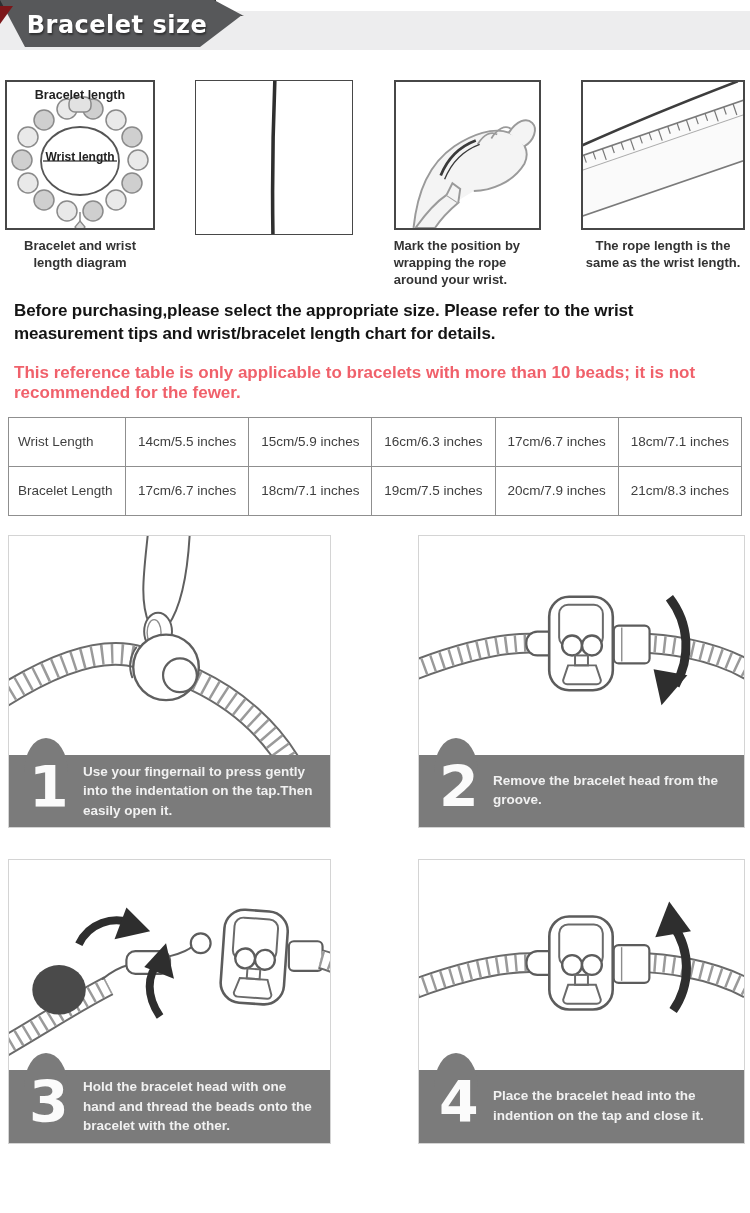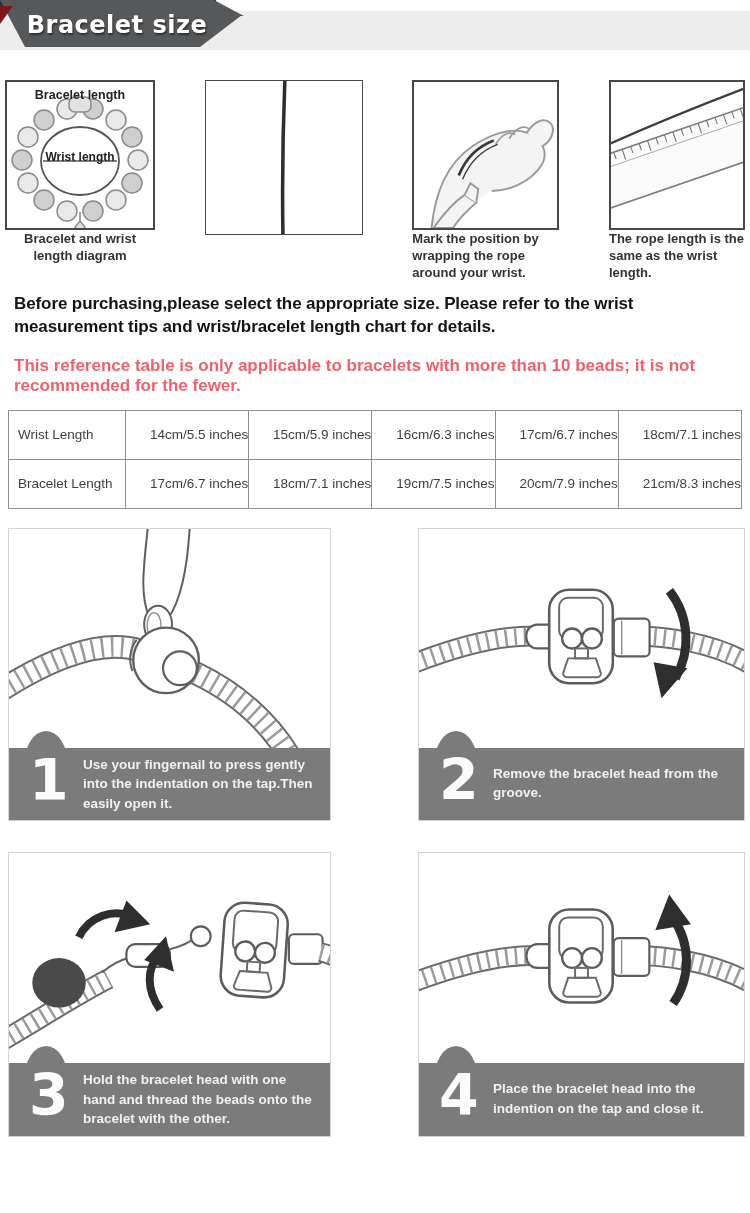--- a/index.html
+++ b/index.html
@@ -23,39 +23,39 @@
   .ribbon-label { position:absolute; top:9px; left:26px; width:182px; height:32px;
                  display:flex; align-items:center; justify-content:center;
                  font-family:"DejaVu Sans", sans-serif; font-weight:bold; font-size:24px;
                  color:#fff; letter-spacing:.5px; text-shadow:1px 2px 2px rgba(0,0,0,.45); }
 
   
   .fig-row { display:flex; justify-content:space-between; padding:0 5px; margin-top:24px; }
   .fig { width:150px; }
   .fig:nth-child(2){ width:158px; }
   .fig:nth-child(3){ width:147px; }
-  .fig:nth-child(4){ width:136px; }
+  .fig:nth-child(4){ width:164px;text-align:center; }
   .fig-box { position:relative; height:150px; background:#fff; border:2px solid #474747; overflow:hidden; }
   .fig:nth-child(2) .fig-box { height:155px; border-width:1.5px; }
   .fig-box svg { display:block; width:100%; height:100%; }
-  .fig-caption { margin-top:0; font-size:13px; font-weight:bold; color:#333; line-height:1.32; }
+  .fig-caption { margin-top:7px; font-size:13px; font-weight:bold; color:#333; line-height:1.32; }
   .fig-caption.center { text-align:center; }
   .diag-label-top { position:absolute; top:6px; left:0; right:0; text-align:center;
                     font-size:12.5px; font-weight:bold; color:#222; }
   .diag-label-inner { position:absolute; top:68px; left:0; right:0; text-align:center;
                     font-size:12px; font-weight:bold; color:#222; }
 
   
   .intro { margin:12px 14px 8px; font-size:17px; font-weight:bold; color:#141414; line-height:1.33; letter-spacing:-.1px; }
   .note  { margin:17px 14px 0; font-size:17px; font-weight:bold; color:#f0616b; }
 
   
   table.size { width:734px; margin:14px 8px 0; border-collapse:collapse; table-layout:fixed; }
   table.size td { border:1px solid #8f8f8f; height:49px; font-size:13.5px; color:#3f3f3f;
-                  text-align:right; vertical-align:middle; }
+                  text-align:center; vertical-align:middle; }
   table.size td.rowlabel { width:117px; text-align:left; padding-left:9px; }
 
   
   .steps-grid { display:grid; grid-template-columns:323px 327px; column-gap:87px;
                 row-gap:31px; padding:0 8px; margin-top:19px; }
   .step-panel { position:relative; background:#fff; border:1px solid #d4d4d4; height:293px; overflow:hidden; }
   .steps-grid .row2 { height:285px; }
   .step-art { position:absolute; top:0; left:0; right:0; bottom:72px; }
   .step-art svg { display:block; width:100%; height:100%; }
   .step-band { position:absolute; left:0; right:0; bottom:0; height:72px; background:#7b7b7b; }

